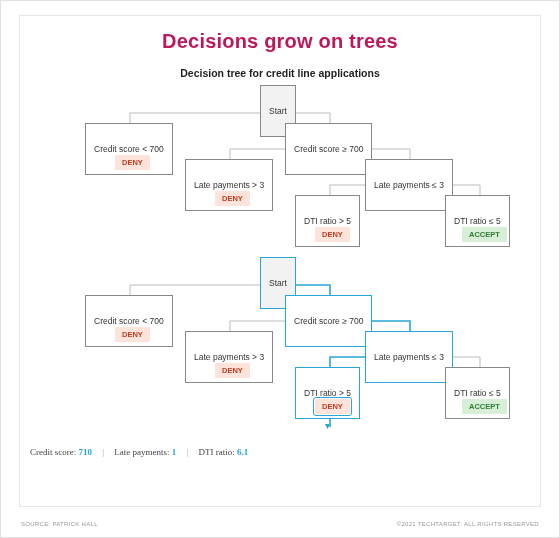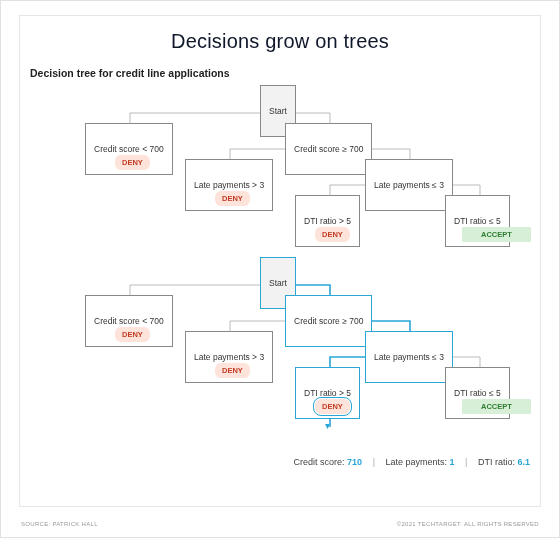--- a/index.html
+++ b/index.html
@@ -23,28 +23,28 @@
     top: 14px;
     right: 18px;
     bottom: 30px;
     border: 1px solid #e6e6e6;
     background: #fff;
     padding: 10px 10px 8px 10px;
   }
   .title {
     text-align: center;
     font-size: 20px;
-    font-weight: 400;
-    color: #0f172a;
+    font-weight: 700;
+    color: #be185d;
     margin-top: 4px;
     margin-bottom: 14px;
     letter-spacing: 0.2px;
   }
   .subtitle {
-    text-align: left;
+    text-align: center;
     font-size: 10.5px;
     font-weight: 700;
     color: #222;
     margin-bottom: 6px;
   }
   .tree {
     position: relative;
     width: 100%;
     height: 172px;
   }
@@ -61,42 +61,43 @@
   }
   .start { background: #f2f2f2; }
   .hl { border: 1.5px solid #2aa6d6; }
   .deny {
     position: absolute;
     background: #fde3da;
     color: #c23b22;
     font-size: 7.5px;
     font-weight: 700;
     padding: 3px 7px;
-    border-radius: 6px;
+    border-radius: 1px;
   }
   .accept {
     position: absolute;
     background: #d7efd7;
     color: #2e7d32;
     font-size: 7.5px;
     font-weight: 700;
-    padding: 3px 19px;
+    padding: 3px 7px;
     border-radius: 1px;
   }
   svg.conn {
     position: absolute;
     left: 0; top: 0;
     width: 100%; height: 100%;
     pointer-events: none;
   }
   .summary {
-    text-align: right;
+    text-align: left;
     font-size: 9px;
     color: #444;
-    margin-top: 12px;
+    margin-top: 2px;
+    font-family: Liberation Serif, serif;
   }
   .summary .sep {
     color: #aaa;
     padding: 0 8px;
   }
   .summary .val { color: #2aa6d6; font-weight: 600; }
   .footer-left {
     position: absolute;
     left: 20px;
     bottom: 10px;

